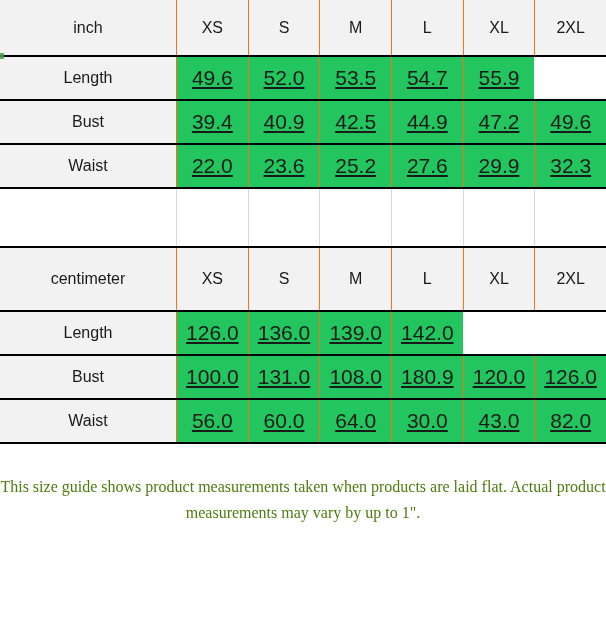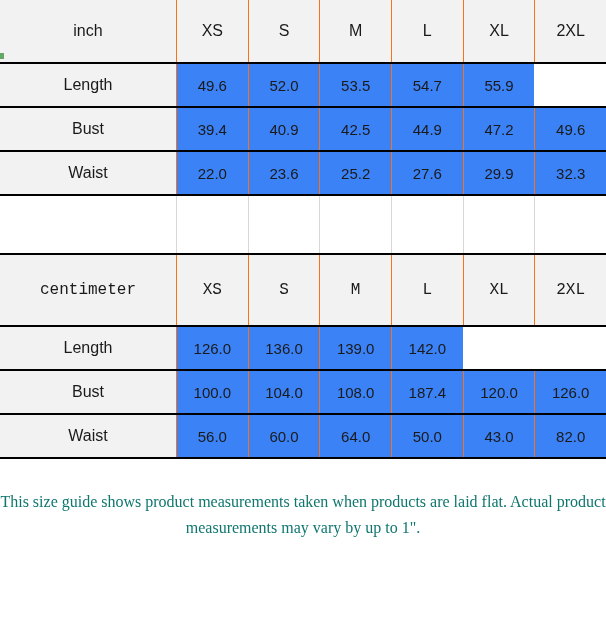--- a/index.html
+++ b/index.html
@@ -31,29 +31,30 @@
     font-size: 16px;
     box-sizing: border-box;
     overflow: hidden;
   }
   .cell + .cell {
     border-left: 1px solid #f97316;
   }
   .header-row .cell {
     background: #f2f2f2;
   }
-  .st-0 .header-row { height: 64px; }
-  .st-1 .header-row { height: 72px; font-family: Liberation Mono, monospace; }
+  .st-0 .header-row { height: 57px; }
+  .st-1 .header-row { height: 64px; }
   .data-row { height: 44px; }
   .data-row .label-cell {
     background: #f2f2f2;
   }
   .data-row .value-cell {
-    background: #3b82f6;
-    font-size: 15px;
+    background: #22c55e;
+    font-size: 21px;
+    text-decoration: underline;
   }
   
   .gap-row {
     display: grid;
     grid-template-columns: 176px repeat(6, 1fr);
     height: 59px;
     border-bottom: 2px solid #000000;
     box-sizing: border-box;
     background: #ffffff;
   }
@@ -61,21 +62,21 @@
   .gap-cell + .gap-cell {
     border-left: 1px solid #d8d8d8;
   }
   
   .disclaimer {
     margin-top: 30px;
     text-align: center;
     font-family: "Liberation Serif", serif;
     font-size: 16px;
     line-height: 26px;
-    color: #0f766e;
+    color: #4d7c0f;
   }
   
   .green-artifact {
     position: absolute;
     left: 0;
     top: 53px;
     width: 4px;
     height: 6px;
     background: #4c9a4c;
     opacity: 0.85;
@@ -147,32 +148,32 @@
       <div class="row data-row">
         <div class="cell label-cell">Length</div>
         <div class="cell value-cell">126.0</div>
         <div class="cell value-cell">136.0</div>
         <div class="cell value-cell">139.0</div>
         <div class="cell value-cell">142.0</div>
       </div>
       <div class="row data-row">
         <div class="cell label-cell">Bust</div>
         <div class="cell value-cell">100.0</div>
-        <div class="cell value-cell">104.0</div>
+        <div class="cell value-cell">131.0</div>
         <div class="cell value-cell">108.0</div>
-        <div class="cell value-cell">187.4</div>
+        <div class="cell value-cell">180.9</div>
         <div class="cell value-cell">120.0</div>
         <div class="cell value-cell">126.0</div>
       </div>
       <div class="row data-row">
         <div class="cell label-cell">Waist</div>
         <div class="cell value-cell">56.0</div>
         <div class="cell value-cell">60.0</div>
         <div class="cell value-cell">64.0</div>
-        <div class="cell value-cell">50.0</div>
+        <div class="cell value-cell">30.0</div>
         <div class="cell value-cell">43.0</div>
         <div class="cell value-cell">82.0</div>
       </div>
     </div>
 
   <div class="disclaimer">
     <div>This size guide shows product measurements taken when products are laid flat. Actual product</div>
     <div>measurements may vary by up to 1".</div>
   </div>
 

